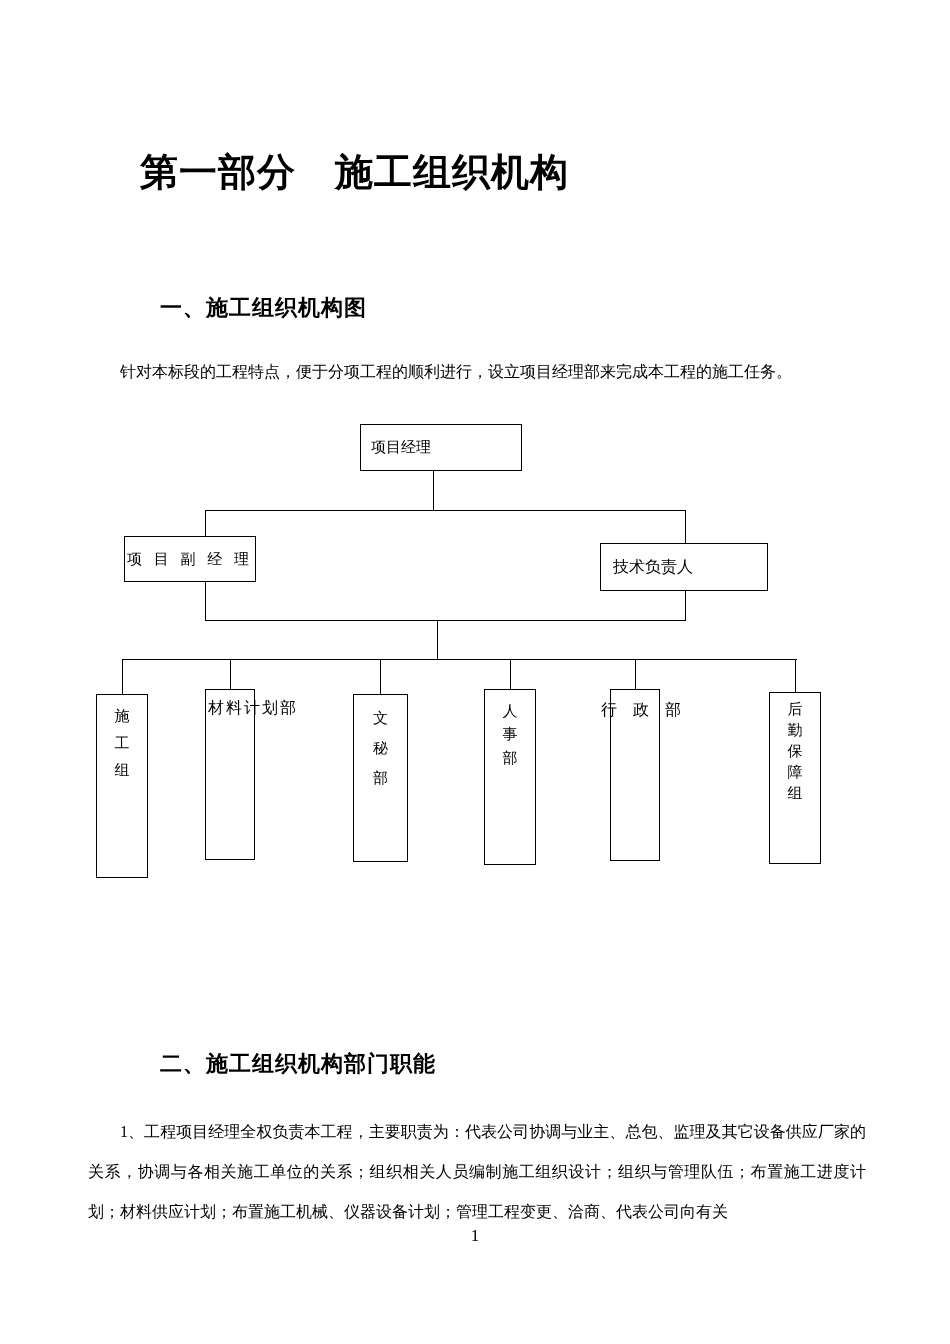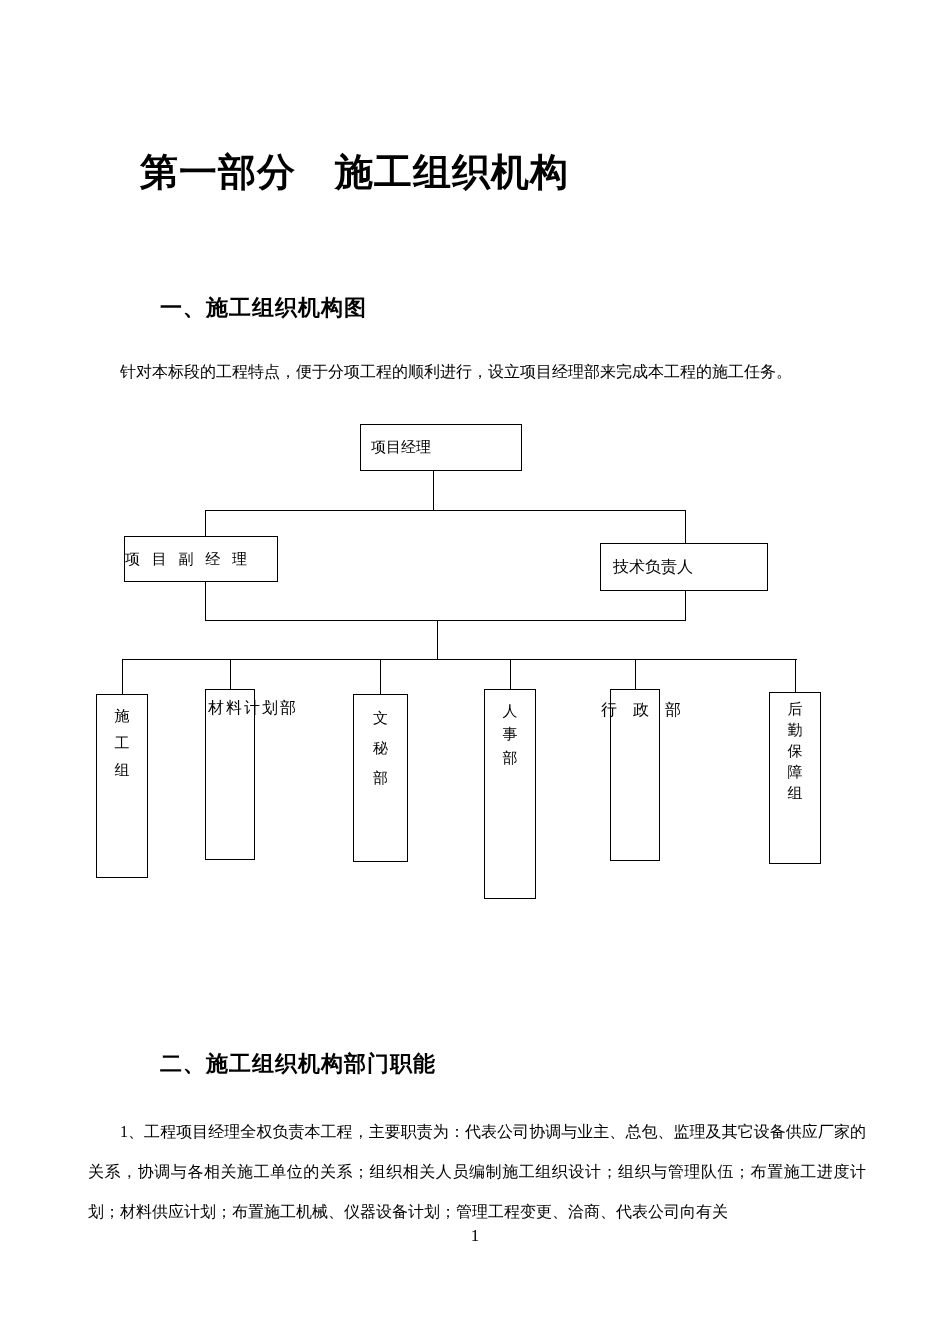--- a/index.html
+++ b/index.html
@@ -63,27 +63,27 @@
   
   .org-chart { position: absolute; left: 0; top: 0; width: 950px; height: 1344px; }
   .obox {
     position: absolute;
     border: 1px solid #000000;
     box-sizing: border-box;
     background: #ffffff;
     font-size: 15px;
   }
   .top-box    { left: 360px; top: 424px; width: 162px; height: 47px; display: flex; align-items: center; padding-left: 10px; }
-  .deputy-box { left: 124px; top: 536px; width: 154px; height: 46px; display: flex; align-items: center; letter-spacing: 4px; }
+  .deputy-box { left: 124px; top: 536px; width: 132px; height: 46px; display: flex; align-items: center; justify-content: center; letter-spacing: 4px; }
   .tech-box   { left: 600px; top: 543px; width: 168px; height: 48px; display: flex; align-items: center; padding-left: 12px; font-size: 16px; font-family: "Liberation Sans", "DejaVu Sans", sans-serif; }
 
   .dept-box-1 { left: 96px;  top: 694px; width: 52px; height: 184px; }
   .dept-box-2 { left: 205px; top: 689px; width: 50px; height: 171px; }
   .dept-box-3 { left: 353px; top: 694px; width: 55px; height: 168px; }
-  .dept-box-4 { left: 484px; top: 689px; width: 52px; height: 210px; }
+  .dept-box-4 { left: 484px; top: 689px; width: 52px; height: 176px; }
   .dept-box-5 { left: 610px; top: 689px; width: 50px; height: 172px; }
   .dept-box-6 { left: 769px; top: 692px; width: 52px; height: 172px; }
 
   .vlabel {
     display: block;
     margin: 0 auto;
     width: 17px;
     word-break: break-all;
     text-align: center;
     font-size: 15px;

